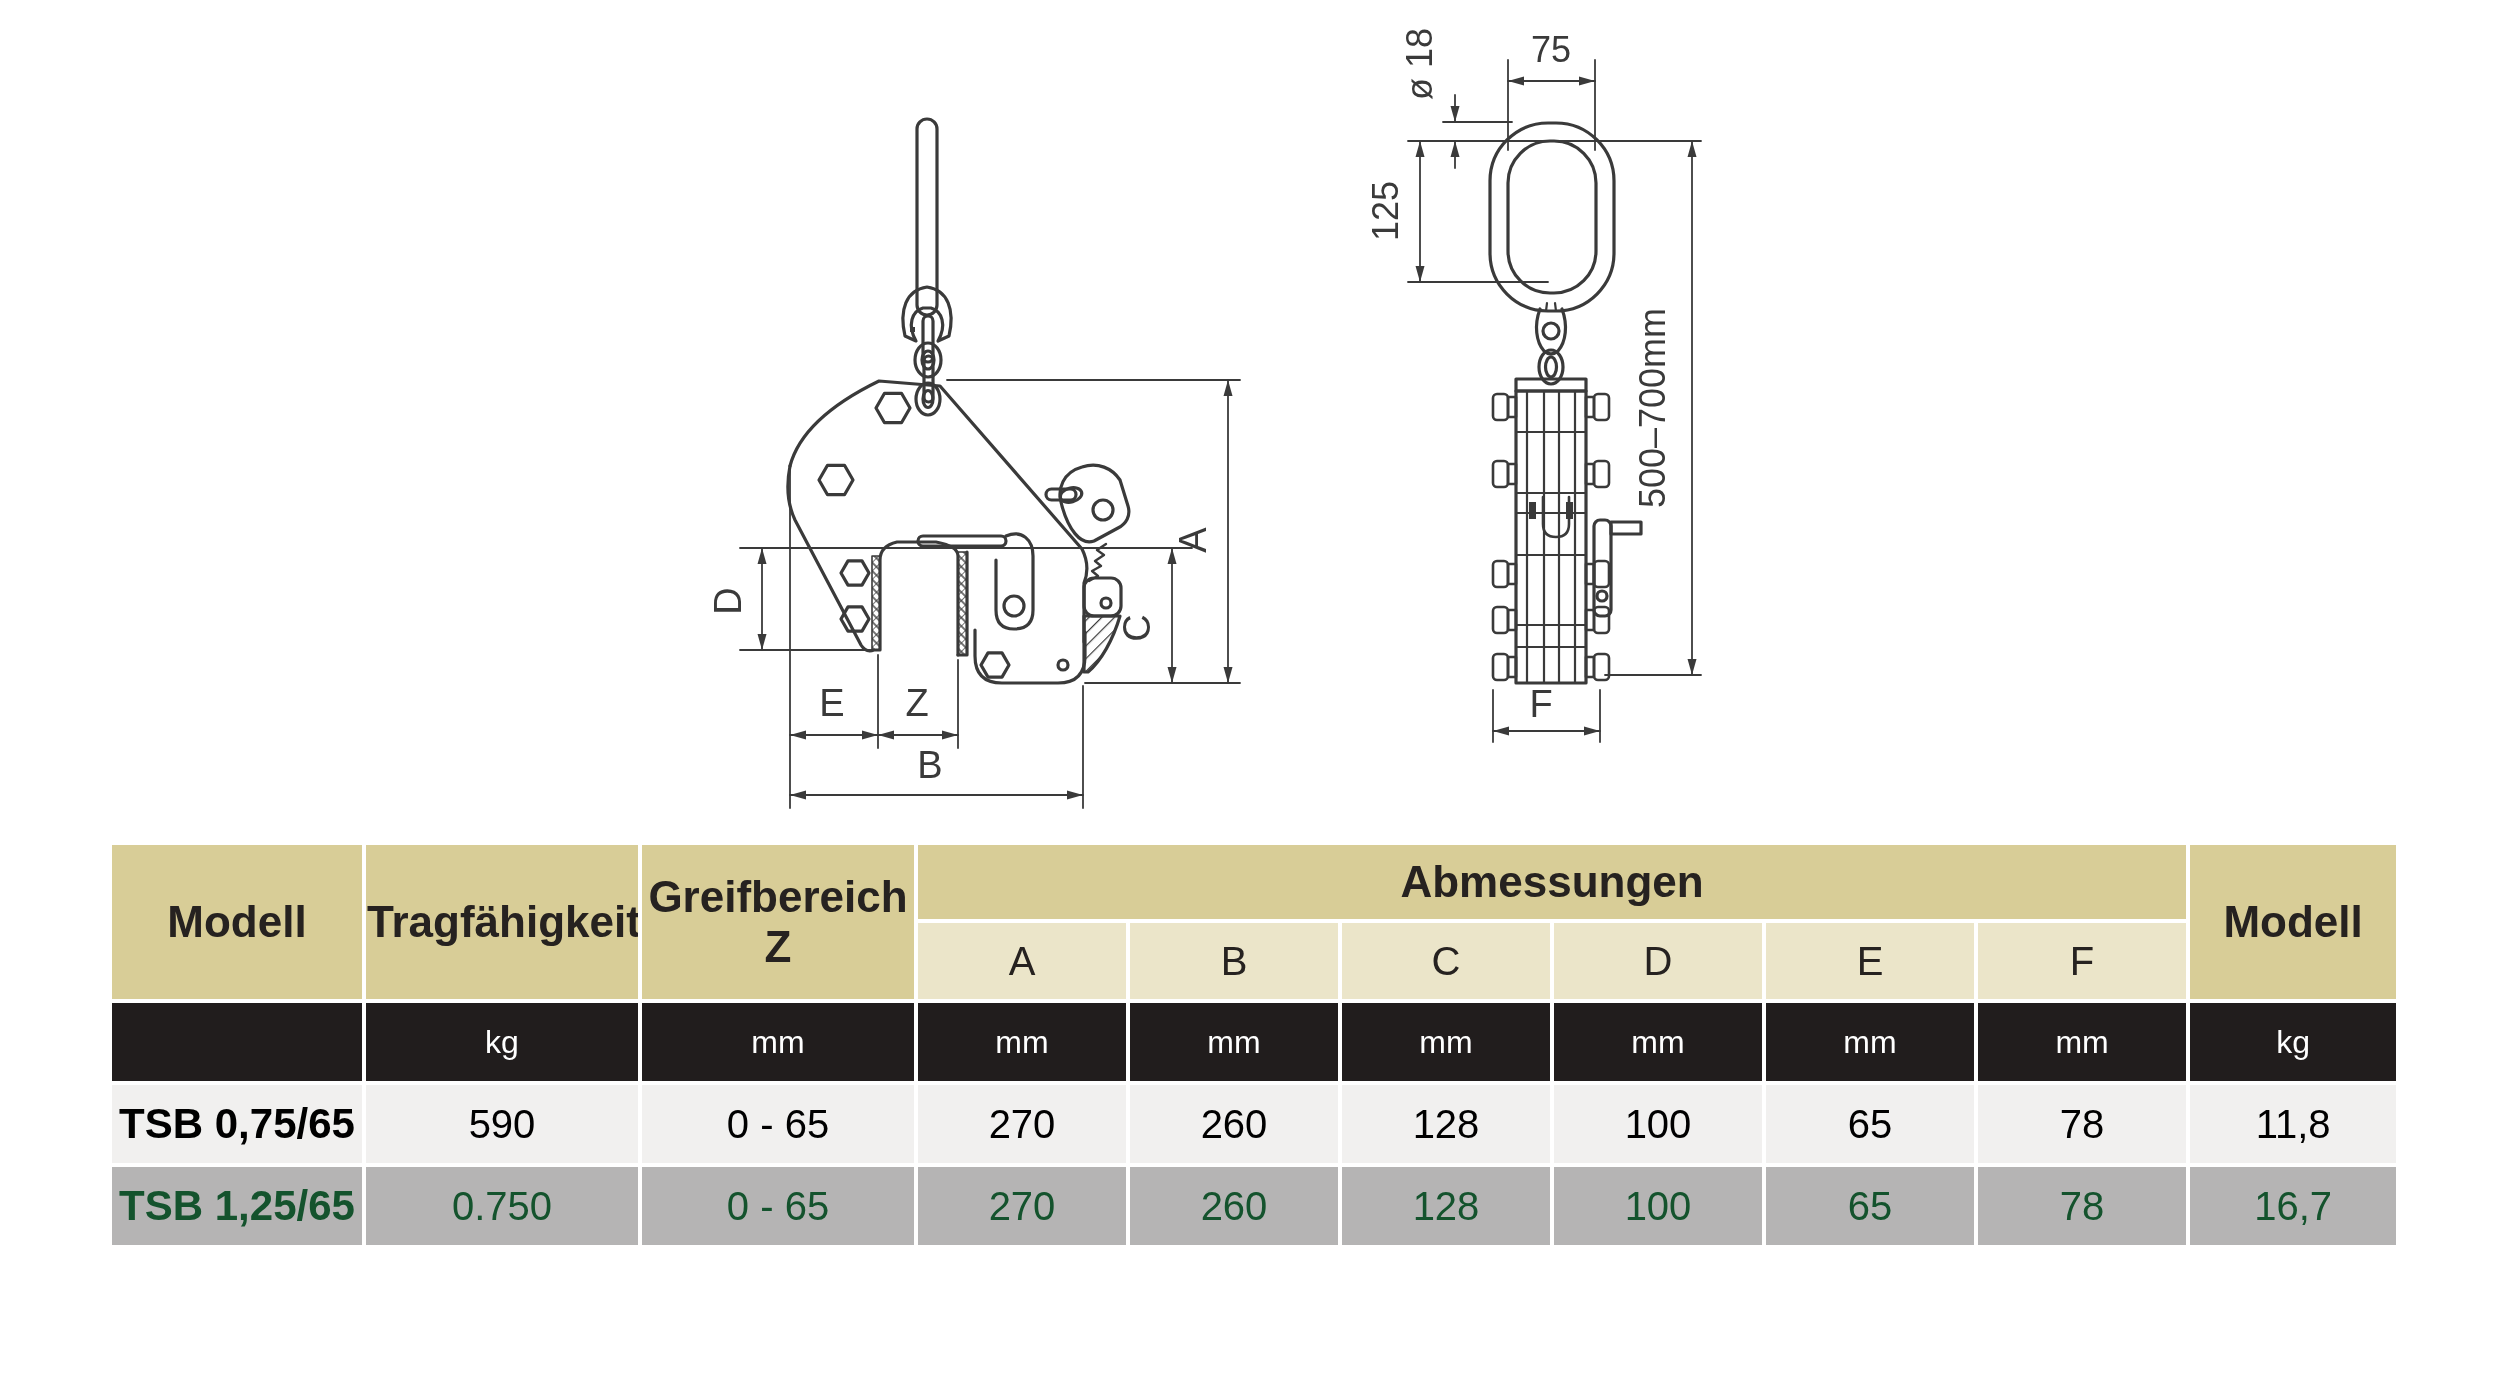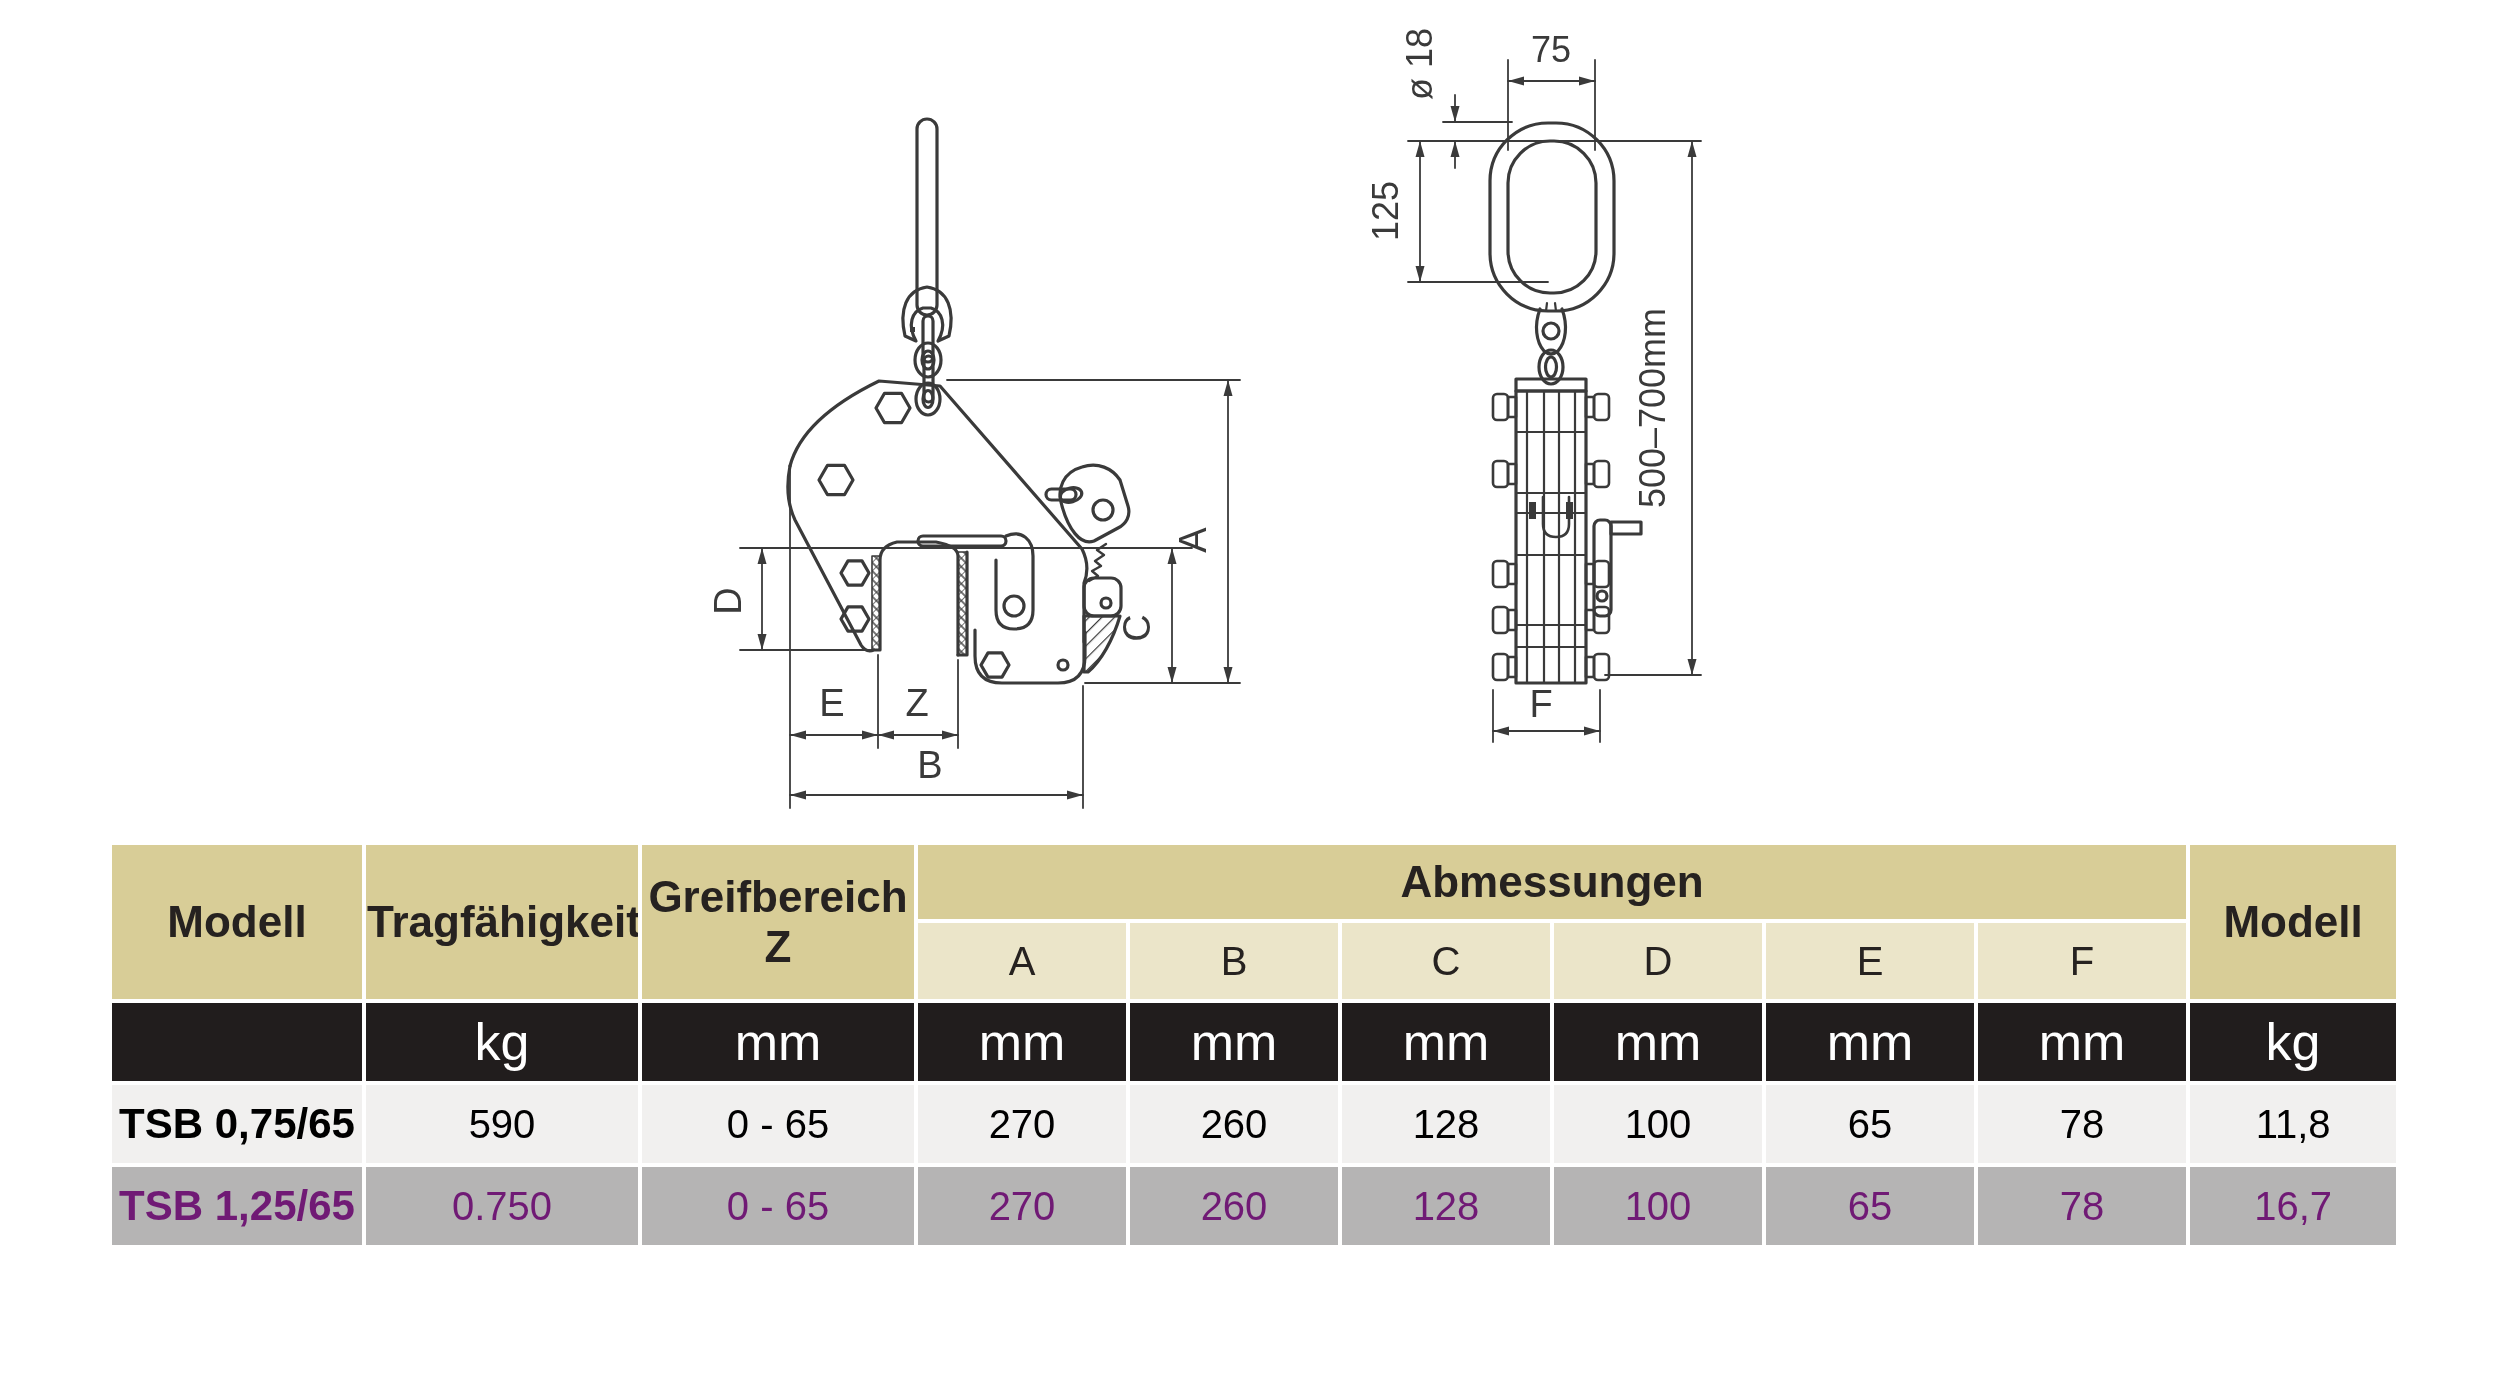--- a/index.html
+++ b/index.html
@@ -7,25 +7,25 @@
         font-family:"Liberation Sans",sans-serif;}
   svg text{font-family:"Liberation Sans",sans-serif;fill:#3a3a3a;}
   .dimlbl{font-size:38px;}
   .dimlbl-sm{font-size:36px;}
 
   table.spec{position:absolute;left:108px;top:841px;border-collapse:separate;border-spacing:4px;
              table-layout:fixed;width:2292px;}
   table.spec td{text-align:center;vertical-align:middle;overflow:hidden;}
   td.tan{background:#d8cd97;color:#262220;font-weight:bold;font-size:44px;}
   td.cream{background:#ebe5c9;color:#262220;font-size:40px;}
-  td.units{background:#211d1d;color:#ffffff;font-size:52px;height:76px;}
+  td.units{background:#211d1d;color:#ffffff;font-size:32px;height:76px;}
   tr.hd td{height:72px;}
   tr.hd2 td{height:74px;}
   td.d1{background:#f1f0ef;color:#000000;font-size:40px;height:76px;}
-  td.d2{background:#b5b4b4;color:#701a75;font-size:40px;height:76px;}
+  td.d2{background:#b5b4b4;color:#14532d;font-size:40px;height:76px;}
   td.model{font-weight:bold;font-size:42px;}
 </style>
 </head>
 <body>
 
 <div class="page">
 
   <svg width="2500" height="846" viewBox="0 0 2500 846">
     <defs>
       <marker id="ah" markerWidth="18" markerHeight="12" refX="17" refY="6" orient="auto-start-reverse" markerUnits="userSpaceOnUse">

